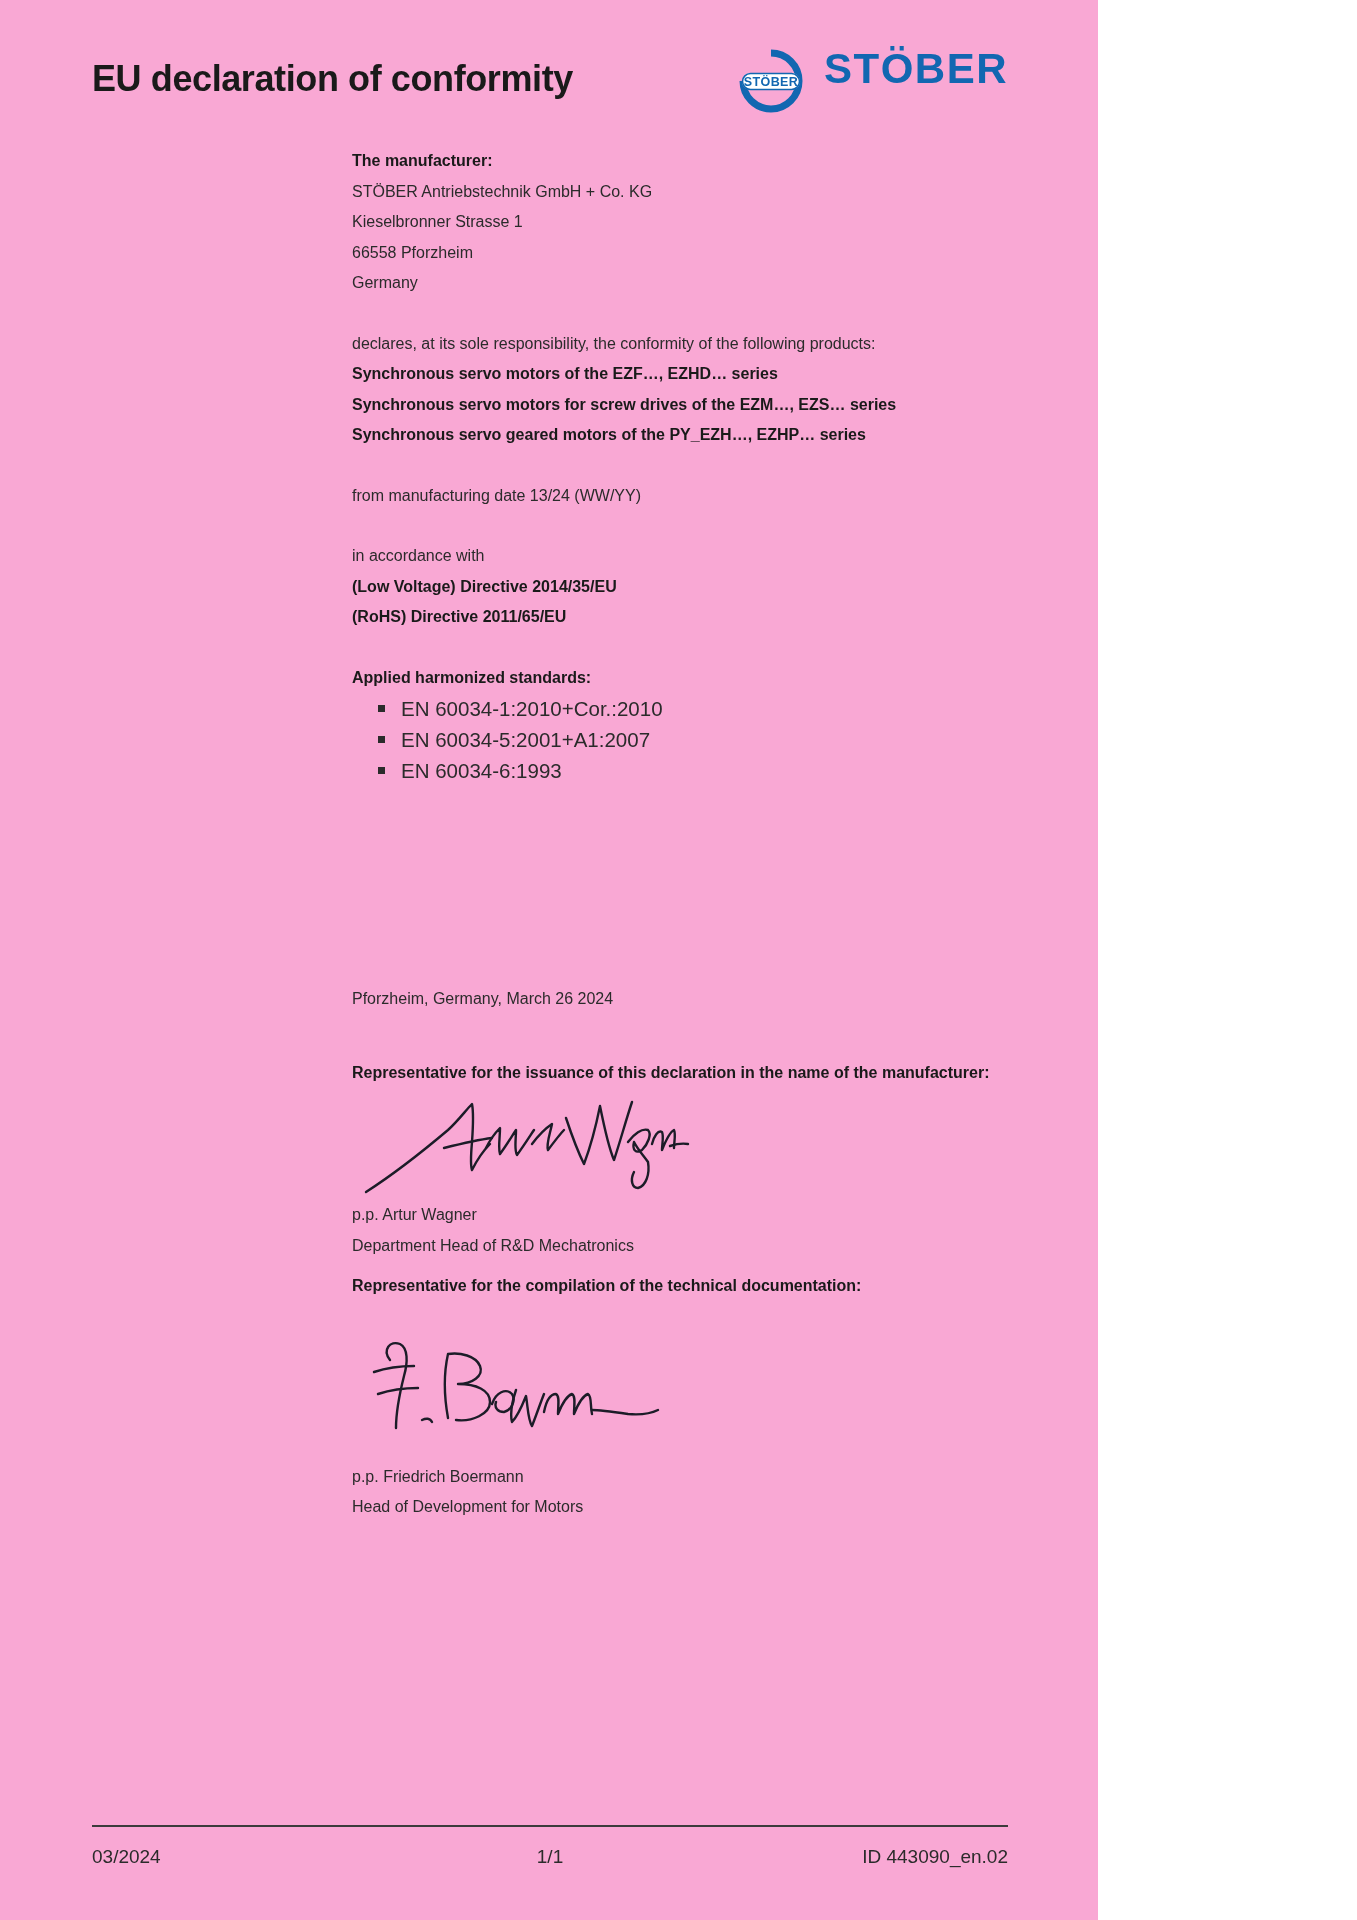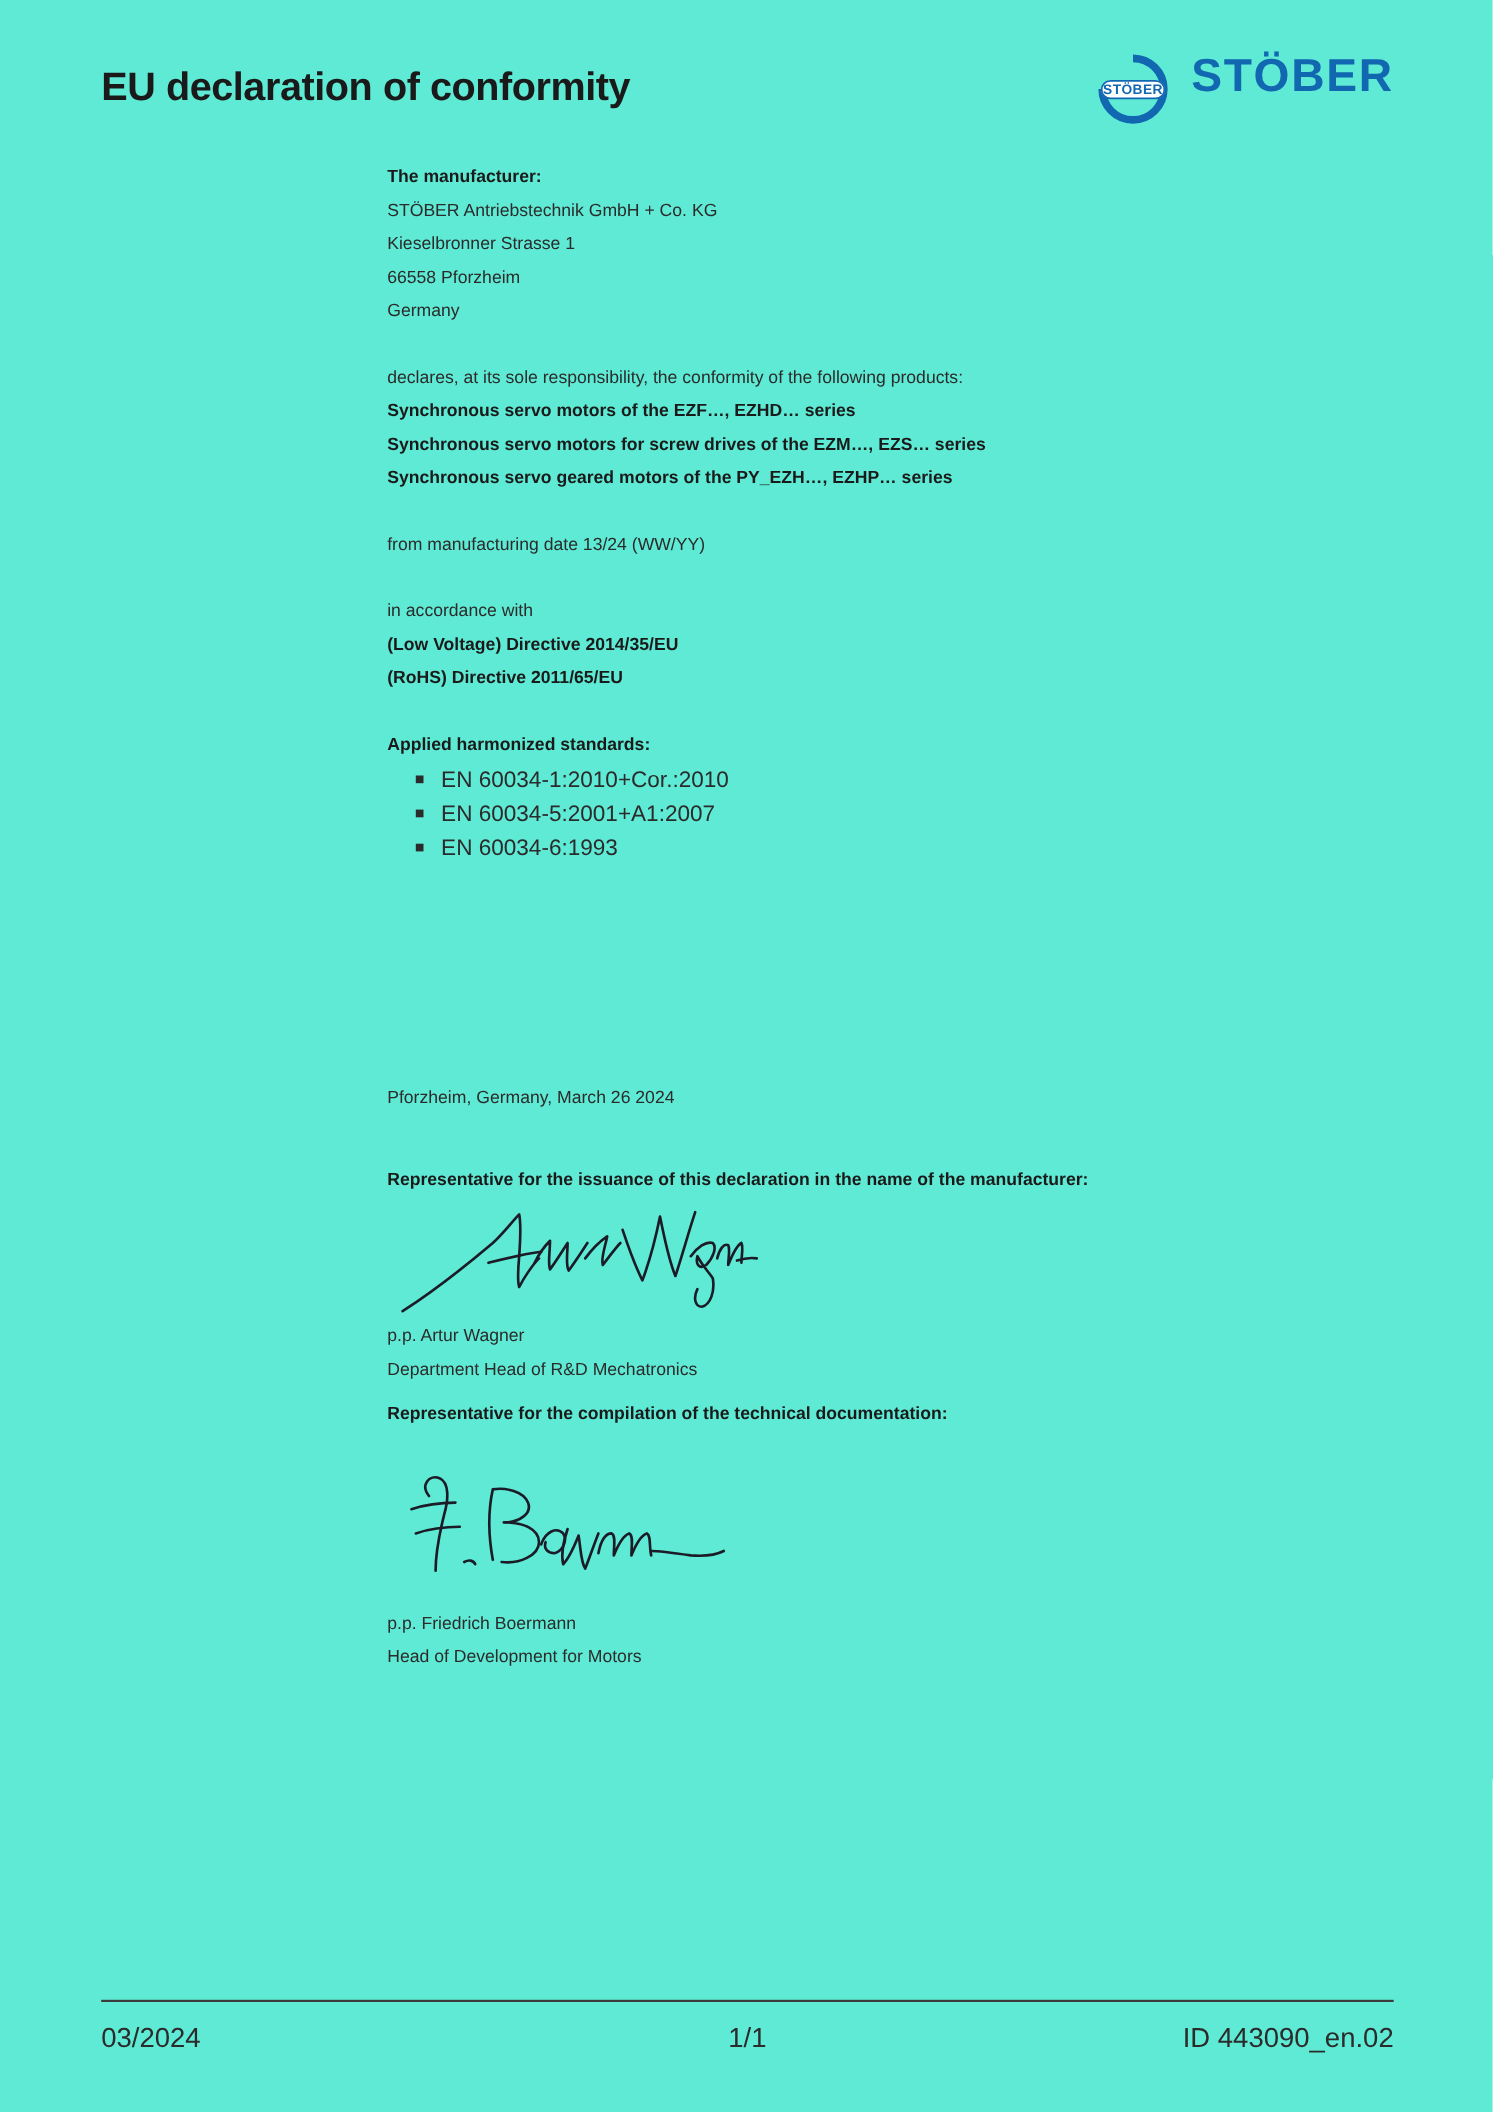--- a/index.html
+++ b/index.html
@@ -6,23 +6,23 @@
     margin: 0;
     padding: 0;
     background: #ffffff;
   }
   body {
     font-family: "Liberation Sans", sans-serif;
     color: #231f20;
   }
   .page {
     position: relative;
-    width: 1357px;
+    width: 1098px;
     height: 1920px;
-    background: #5eead4;
+    background: #f9a8d4;
     overflow: hidden;
     box-sizing: border-box;
   }
 
   
   .header {
     position: absolute;
     left: 0;
     top: 0;
     width: 100%;
@@ -119,21 +119,21 @@
     bottom: 52px;
   }
   .footer-rule {
     border-top: 2px solid #3c3c3c;
     width: 100%;
   }
   .footer-row {
     display: flex;
     align-items: baseline;
     margin-top: 19px;
-    font-size: 25px;
+    font-size: 19px;
     color: #2b2b2b;
   }
   .footer-left  { flex: 0 0 auto; }
   .footer-mid   { position: absolute; left: 50%; transform: translateX(-50%); }
   .footer-right { margin-left: auto; }
 </style>
 </head>
 <body>
 
 <div class="page">

